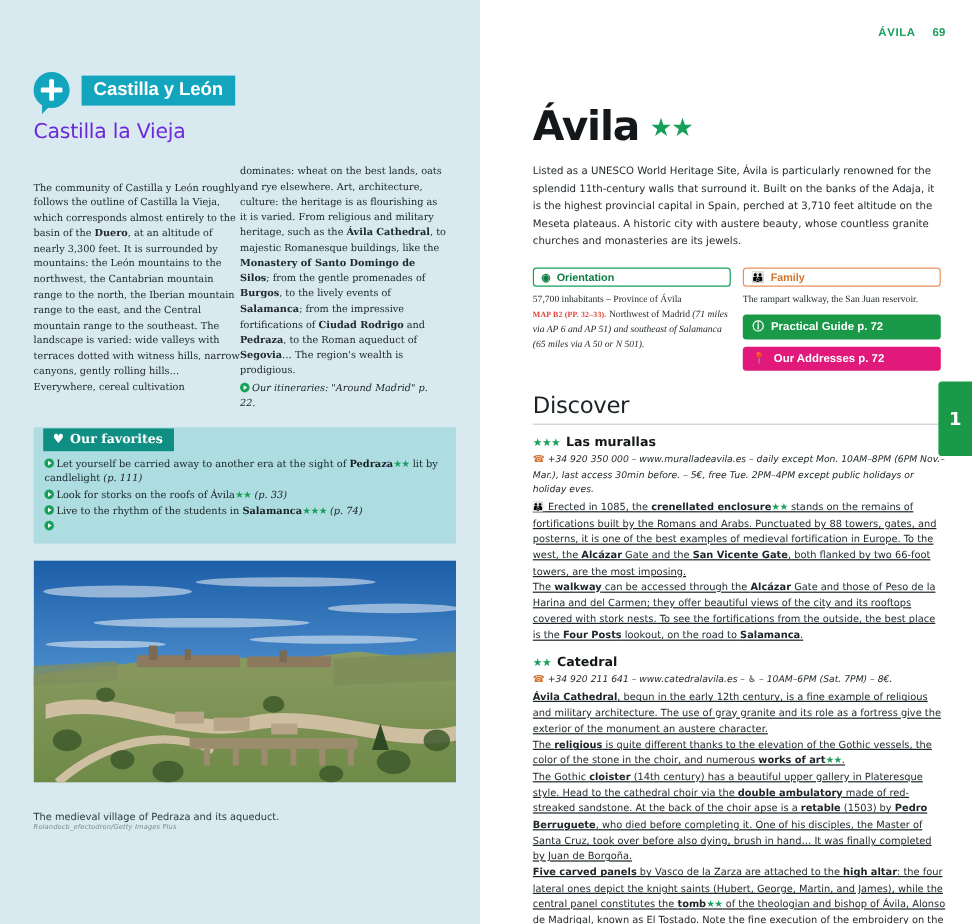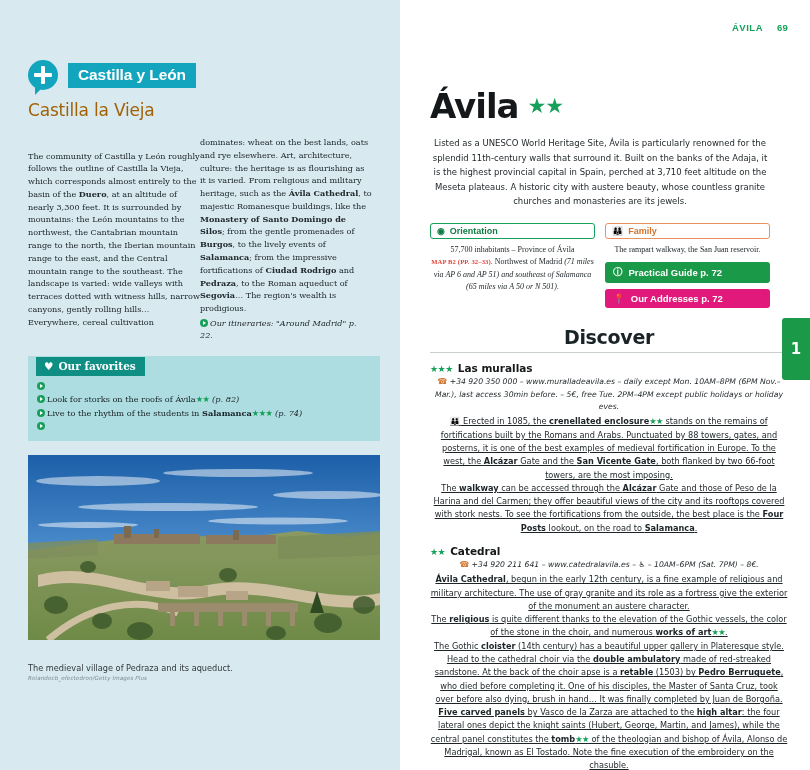--- a/index.html
+++ b/index.html
@@ -15,22 +15,21 @@
   .page-left {
     position: relative;
     width: 405px; height: 770px;
     background: #d8e9ef;
     padding: 22px 20px 10px 28px;
   }
   .page-right {
     position: relative;
     width: 459px; height: 770px;
     background: #ffffff;
-    padding: 22px 22px 10px 30px;
-    text-align: center;
+    padding: 22px 22px 10px 44px;
   }
 
   
   .runhead { display: flex; align-items: baseline; gap: 14px; height: 16px; }
   .runhead.right { justify-content: flex-end; }
   .runhead .folio {
     color: #16a05a; font-size: 9.5px; font-weight: 700; letter-spacing: .02em;
   }
   .runhead .title {
     color: #16a05a; font-size: 9.5px; font-weight: 700; letter-spacing: .055em;
@@ -53,21 +52,21 @@
   .bubble .plus::before { left: 13px; top: 6px; width: 4px; height: 18px; }
   .bubble .plus::after { top: 13px; left: 6px; height: 4px; width: 18px; }
   .region-pill {
     background: #12a5bd; color: #ffffff; font-size: 15.5px; font-weight: 700;
     padding: 3px 10px 4px 10px; margin-left: 10px; letter-spacing: -0.1px;
   }
 
   
   h2.sub-head {
     font-family: "DejaVu Sans", sans-serif;
-    font-weight: 400; font-size: 17px; color: #a16207;
+    font-weight: 400; font-size: 17px; color: #6d28d9;
     margin: 10px 0 5px 0; letter-spacing: -0.2px;
   }
 
   .two-col { display: flex; margin-top: 16px; align-items: center; }
   .col { width: 172px; }
   .body-serif {
     font-family: "DejaVu Serif", serif;
     font-size: 8.1px; line-height: 1.58; color: #20292d;
     text-align: left;
   }
@@ -139,21 +138,21 @@
   .mapref { color:#e0443c; font-size:6.6px; font-weight:700; letter-spacing:.02em; }
   .cta {
     display:flex; align-items:center; gap:6px; color:#fff;
     font-size: 9.5px; font-weight:700; padding: 4px 8px; border-radius:3px;
     margin-top: 6px;
   }
   .cta.green { background:#1a9949; }
   .cta.pink  { background:#e0197a; }
 
   h2.discover {
-    font-family:"DejaVu Sans", sans-serif; font-weight:700; font-size: 19px;
+    font-family:"DejaVu Sans", sans-serif; font-weight:400; font-size: 19px;
     color:#1a2326; margin: 18px 0 0 0; letter-spacing:-.3px;
   }
   .rule { height:1px; background:#c9ced1; margin: 4px 0 9px 0; }
 
   .poi { margin-bottom: 10px; }
   .poi-title {
     font-family:"DejaVu Sans", sans-serif; font-size: 10.5px; font-weight:700;
     color:#15181a; display:flex; align-items:baseline; gap:5px; margin-bottom:2px;
   }
   .poi-title .st { font-size: 9px; }
@@ -205,22 +204,22 @@
         <p class="itin"><span class="arrow-g"></span><span>Our itineraries: "Around Madrid" p. 22.</span></p>
       </div>
     </div>
 
     <div class="fav-box">
       <div class="fav-head">
         <span>♥</span>
         <span>Our favorites</span>
       </div>
       <div class="fav-list">
-        <div class="fav-item"><span class="arrow-g"></span></div>
-        <div class="fav-item"><span class="arrow-g"></span><span>Look for storks on the roofs of Ávila<span class="st">★★</span> <i>(p. 82)</i></span></div>
+        <div class="fav-item"><span class="arrow-g"></span><span>Let yourself be carried away to another era at the sight of <b>Pedraza</b><span class="st">★★</span> lit by candlelight <i>(p. 111)</i></span></div>
+        <div class="fav-item"><span class="arrow-g"></span><span>Look for storks on the roofs of Ávila<span class="st">★★</span> <i>(p. 33)</i></span></div>
         <div class="fav-item"><span class="arrow-g"></span><span>Live to the rhythm of the students in <b>Salamanca</b><span class="st">★★★</span> <i>(p. 74)</i></span></div>
         <div class="fav-item"><span class="arrow-g"></span></div>
       </div>
     </div>
 
     <div class="photo-wrap">
       <svg class="photo" viewBox="0 0 352 185" preserveAspectRatio="none">
         <defs>
           <linearGradient id="sky" x1="0" y1="0" x2="0" y2="1">
             <stop offset="0" stop-color="#1d5fa8"></stop>

